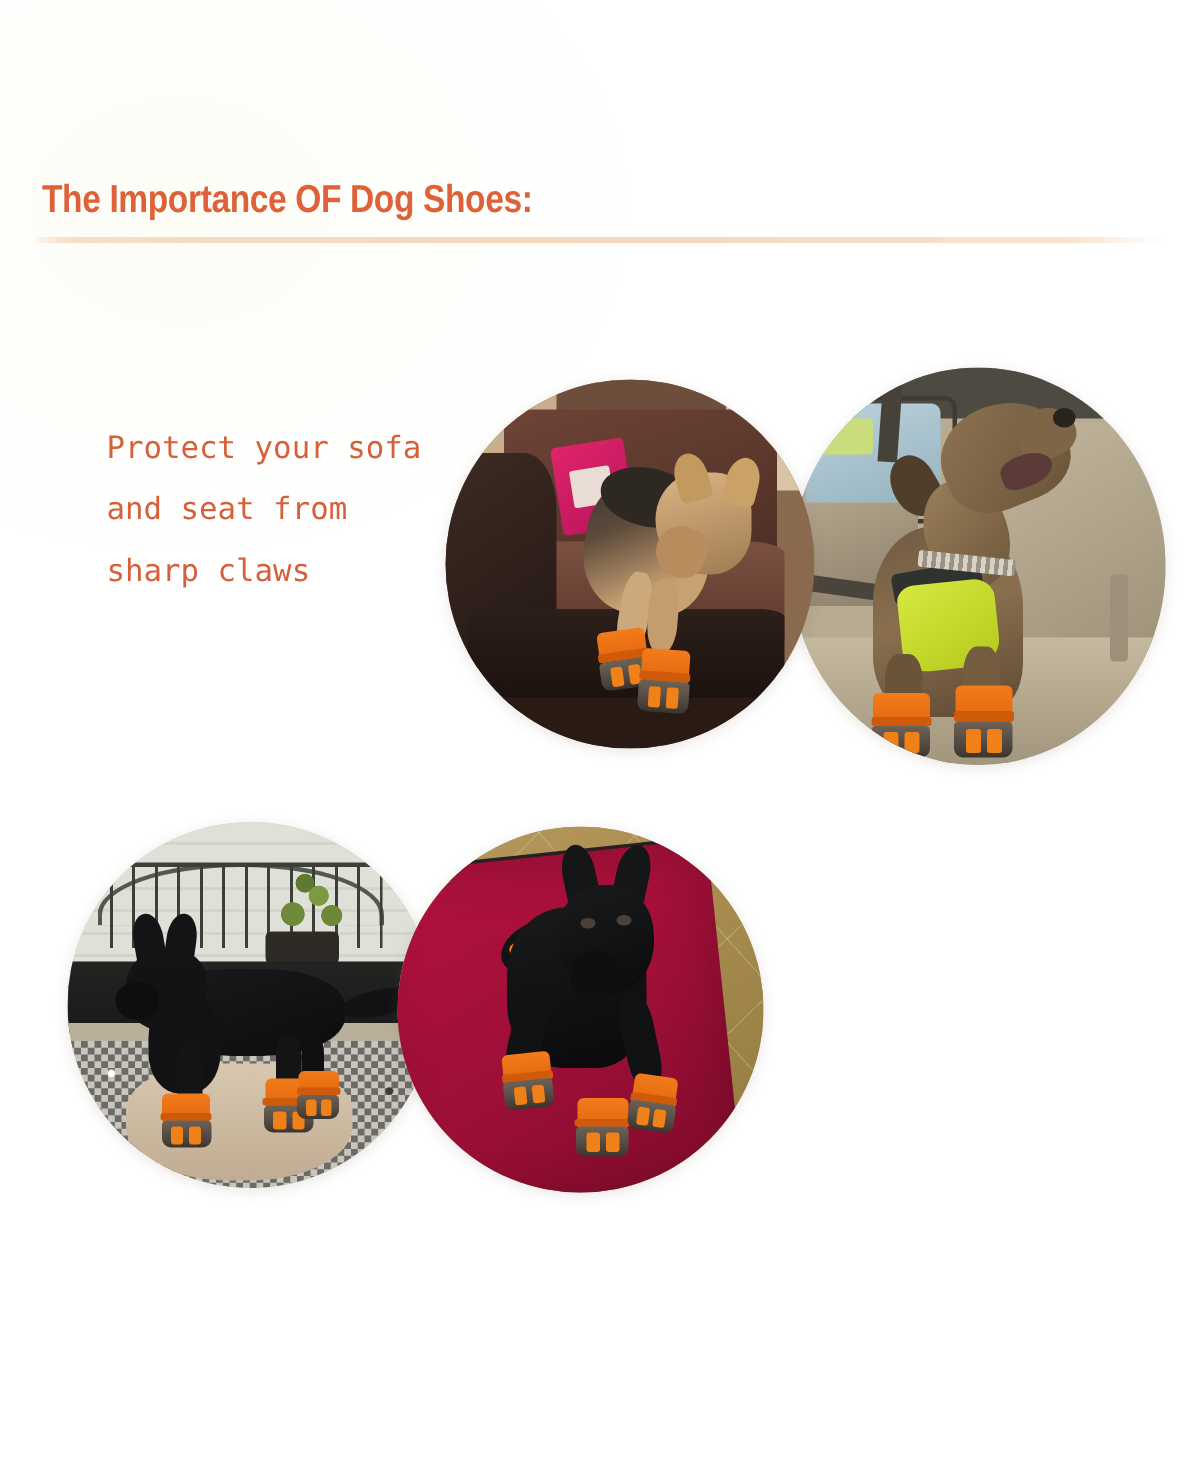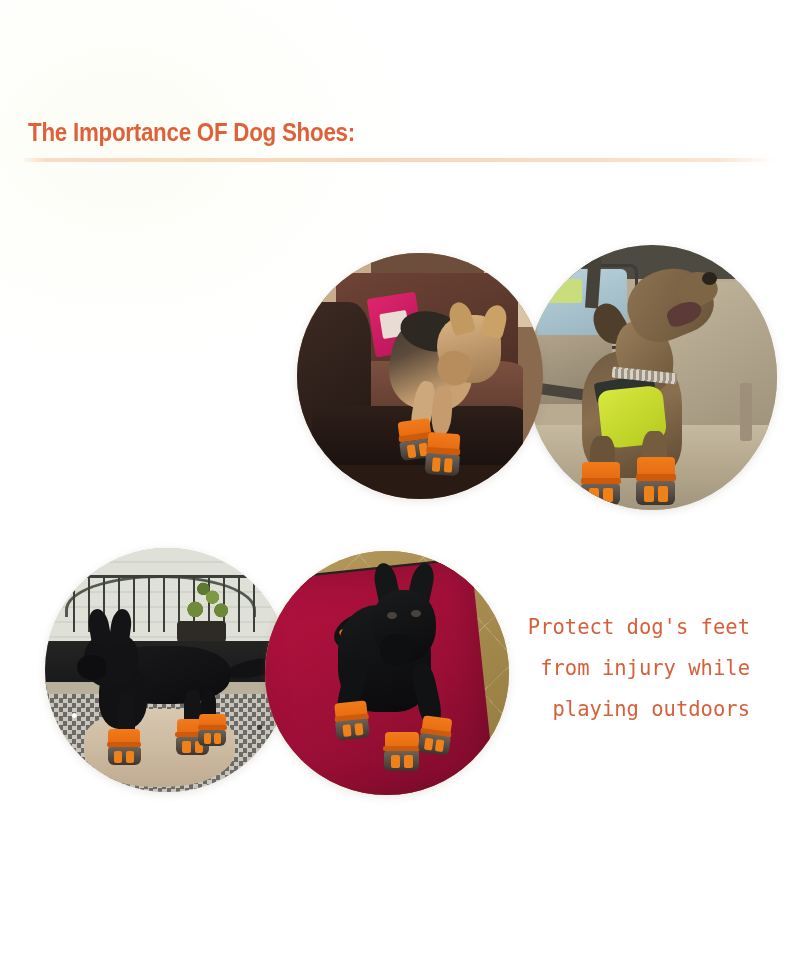--- a/index.html
+++ b/index.html
@@ -461,18 +461,18 @@
       <div class="boot boot3">
         <div class="cuff"></div>
           <div class="strap"></div>
         <div class="sole"></div>
           <div class="tread"></div>
           <div class="tread b"></div>
       </div>
     </div>
   </div>
 
-
-  <div class="copy copy-right">Protect dog's feet
-from injury while
-playing outdoors</div>
+  <div class="copy copy-left">Protect your sofa
+and seat from
+sharp claws</div>
+
 
 </div>
 
 </body></html>

